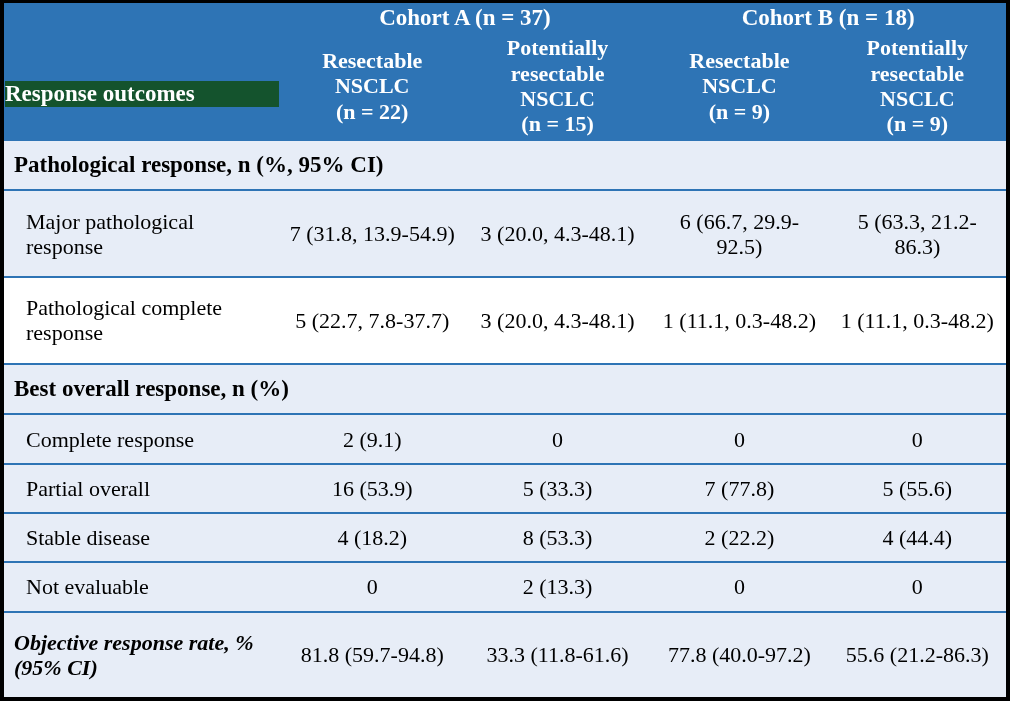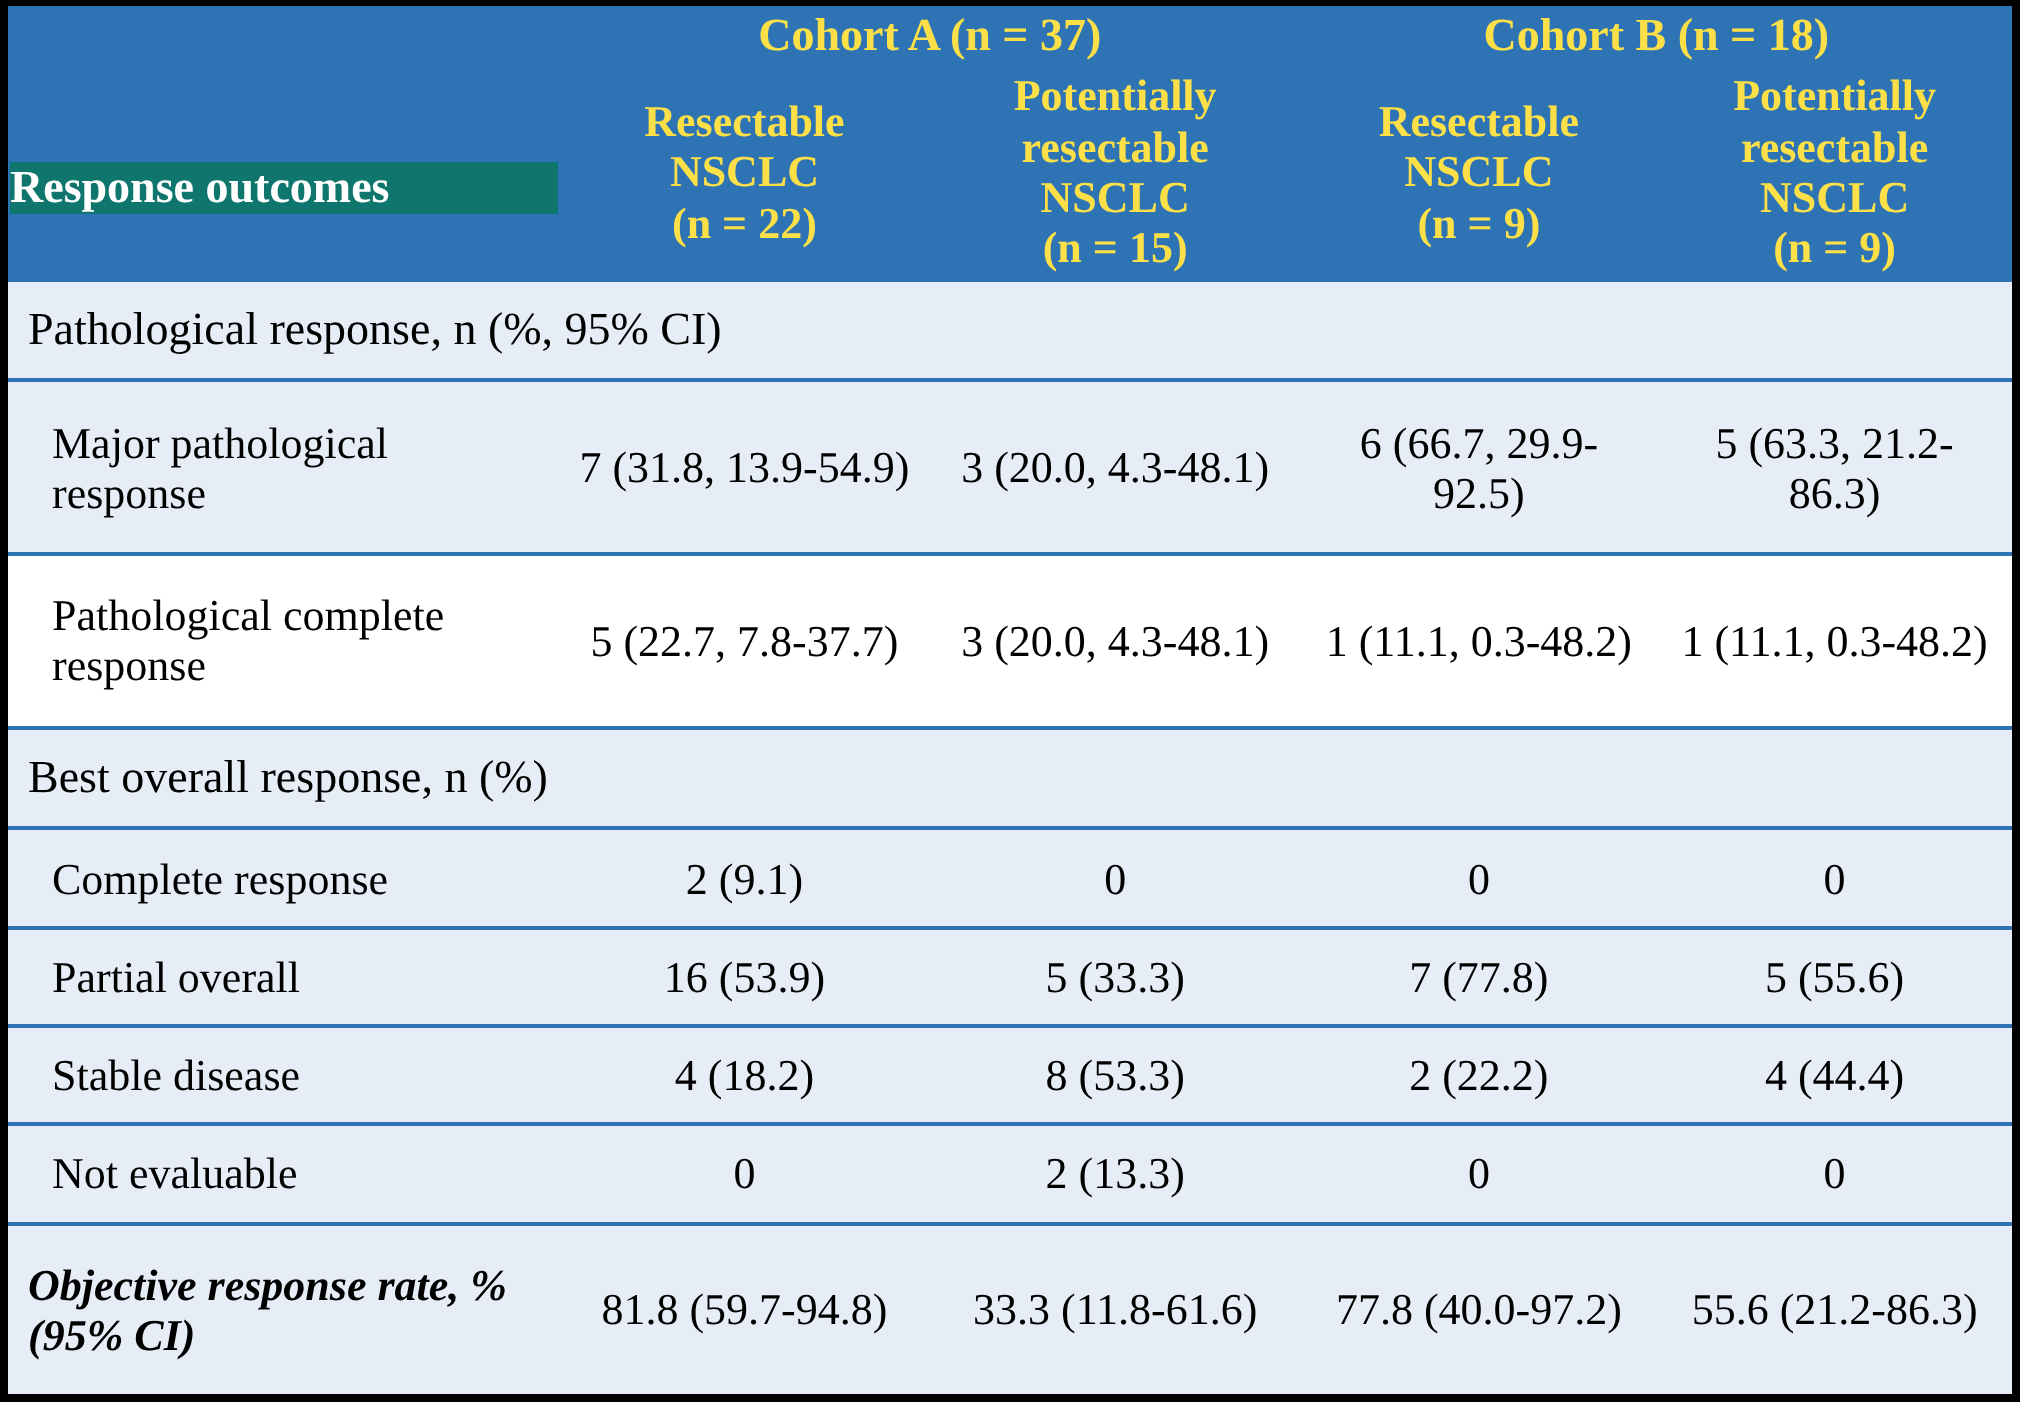--- a/index.html
+++ b/index.html
@@ -22,51 +22,51 @@
   table.resp-table {
     width: 100%;
     height: 100%;
     border-collapse: collapse;
     table-layout: fixed;
     background: #ffffff;
   }
   
   .hdr-cell {
     background: #2E74B5;
-    color: #fde047;
+    color: #ffffff;
     font-weight: bold;
     text-align: center;
     vertical-align: middle;
     font-size: 23px;
     line-height: 1.15;
     padding: 2px 4px;
     border: none;
   }
   .hdr-left {
-    background: #0f766e;
+    background: #14532d;
     color: #ffffff;
     font-weight: bold;
     text-align: left;
     vertical-align: middle;
     font-size: 23px;
     padding: 2px 6px 2px 10px;
     border: none;
   }
   .hdr-blank {
     background: #2E74B5;
     border: none;
   }
   .hdr-sub {
     font-size: 22px;
   }
   
   tr.section-row td {
     background: #E7EDF7;
     color: #000000;
-    font-weight: normal;
+    font-weight: bold;
     font-size: 23px;
     text-align: left;
     padding: 3px 6px 3px 10px;
     border-top: 2px solid #2E74B5;
     border-bottom: 2px solid #2E74B5;
   }
   
   tr.data-row td {
     font-size: 22px;
     line-height: 1.14;

